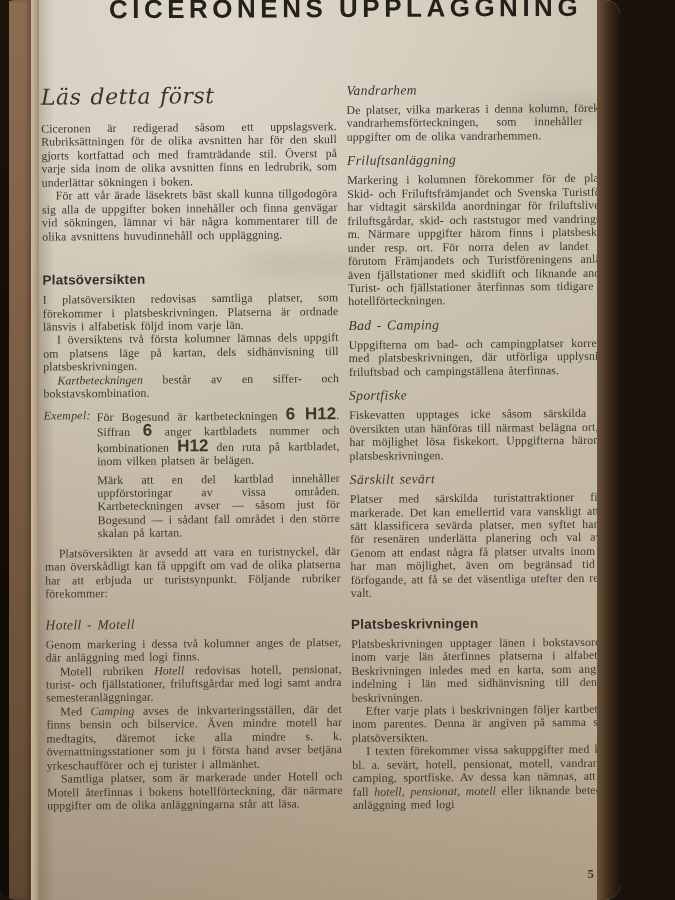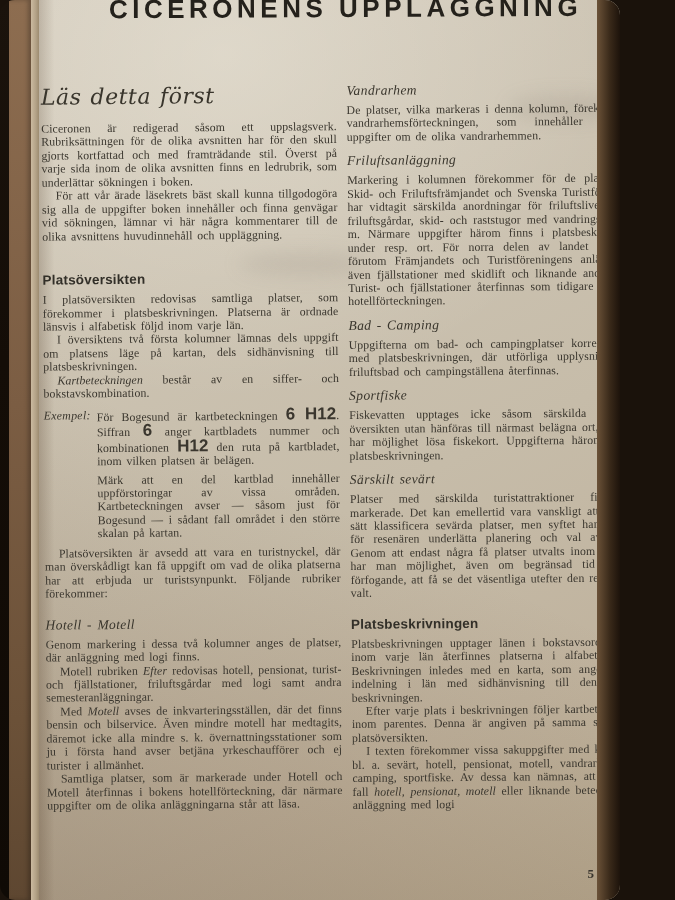--- a/index.html
+++ b/index.html
@@ -133,22 +133,22 @@
         <div class="ex-body">
           <p><span>För Bogesund är kartbeteckningen </span><span class="seg-b">6 H12</span><span>. Siffran </span><span class="seg-b">6</span><span> anger kartbladets nummer och kombinationen </span><span class="seg-b">H12</span><span> den ruta på kartbladet, inom vilken platsen är belägen.</span></p>
           <p>Märk att en del kartblad innehåller uppförstoringar av vissa områden. Kartbeteckningen avser — såsom just för Bogesund — i sådant fall området i den större skalan på kartan.</p>
         </div>
       </div>
 
       <p class="ind">Platsöversikten är avsedd att vara en turistnyckel, där man överskådligt kan få uppgift om vad de olika platserna har att erbjuda ur turistsynpunkt. Följande rubriker förekommer:</p>
 
       <div class="ital-head gap-md">Hotell - Motell</div>
       <p>Genom markering i dessa två kolumner anges de platser, där anläggning med logi finns.</p>
-      <p class="ind"><span>Motell rubriken </span><span class="seg-i">Efter</span><span> redovisas hotell, pensionat, turist- och fjällstationer, friluftsgårdar med logi samt andra semesteranläggningar.</span></p>
-      <p class="ind"><span>Med </span><span class="seg-i">Motell</span><span> avses de inkvarteringsställen, där det finns bensin och bilservice. Även mindre motell har medtagits, däremot icke alla mindre s. k. övernattningsstationer som ju i första hand avser betjäna yrkeschaufförer och ej turister i allmänhet.</span></p>
+      <p class="ind"><span>Motell rubriken </span><span class="seg-i">Hotell</span><span> redovisas hotell, pensionat, turist- och fjällstationer, friluftsgårdar med logi samt andra semesteranläggningar.</span></p>
+      <p class="ind"><span>Med </span><span class="seg-i">Camping</span><span> avses de inkvarteringsställen, där det finns bensin och bilservice. Även mindre motell har medtagits, däremot icke alla mindre s. k. övernattningsstationer som ju i första hand avser betjäna yrkeschaufförer och ej turister i allmänhet.</span></p>
       <p class="ind">Samtliga platser, som är markerade under Hotell och Motell återfinnas i bokens hotellförteckning, där närmare uppgifter om de olika anläggningarna står att läsa.</p>
     </div>
 
     <div class="col">
       <div class="ital-head" style="margin-top:3px">Vandrarhem</div>
       <p>De platser, vilka markeras i denna kolumn, förekommer i vandrarhemsförteckningen, som innehåller utförliga uppgifter om de olika vandrarhemmen.</p>
 
       <div class="ital-head gap-sm">Friluftsanläggning</div>
       <p>Markering i kolumnen förekommer för de platser, där Skid- och Friluftsfrämjandet och Svenska Turistföreningen har vidtagit särskilda anordningar för friluftslivet, såsom friluftsgårdar, skid- och raststugor med vandringsleder m. m. Närmare uppgifter härom finns i platsbeskrivningen under resp. ort. För norra delen av landet redovisas förutom Främjandets och Turistföreningens anläggningar även fjällstationer med skidlift och liknande anordningar. Turist- och fjällstationer återfinnas som tidigare nämnts i hotellförteckningen.</p>
 

